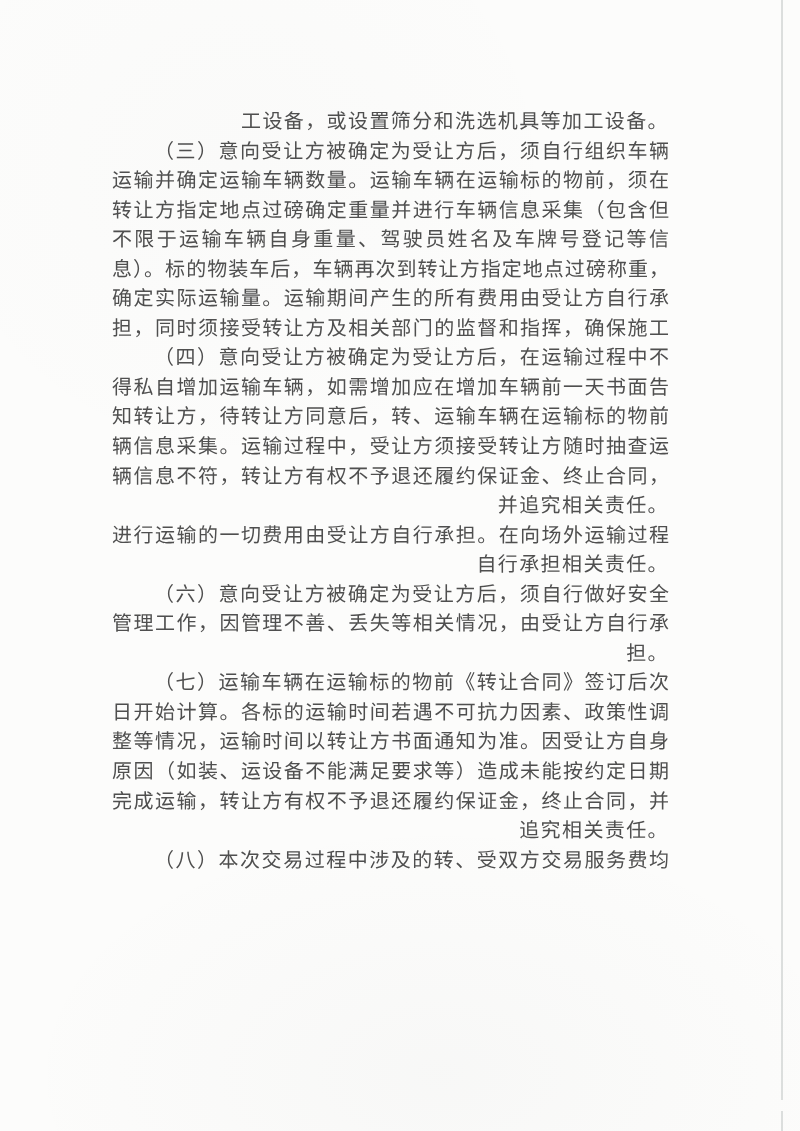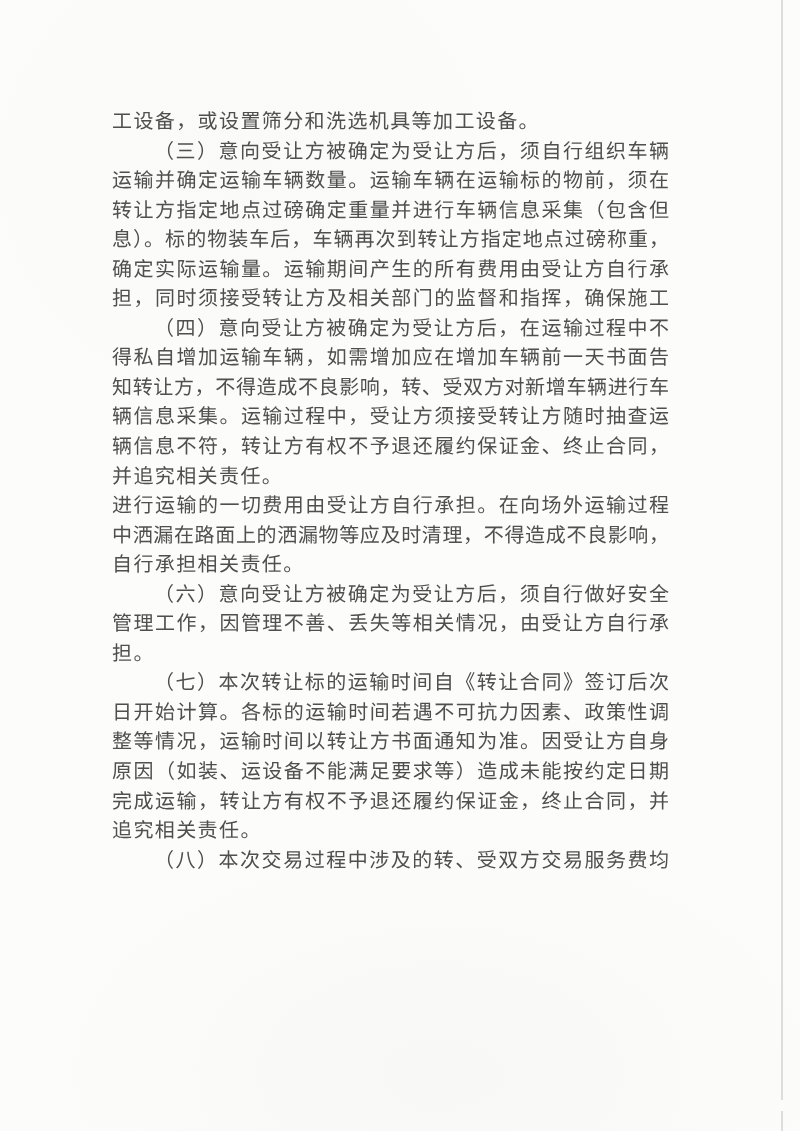--- a/index.html
+++ b/index.html
@@ -39,20 +39,21 @@
     color: #4f4f4f;
     font-size: 20px;
     font-weight: 400;
   }
   .line {
     height: 29.55px;
     line-height: 29.55px;
     letter-spacing: 1.4px;
     white-space: nowrap;
     overflow: visible;
+    text-align: right;
   }
   
   .line.fill {
     letter-spacing: 0;
     white-space: normal;
     text-align: justify;
     text-align-last: justify;
     text-justify: inter-character;
   }
   
@@ -63,36 +64,36 @@
 </head>
 <body>
 
 <div class="page">
   <div class="scan-edge-line"></div>
   <div class="text-block">
     <div class="line">工设备，或设置筛分和洗选机具等加工设备。</div>
     <div class="line fill indent">（三）意向受让方被确定为受让方后，须自行组织车辆</div>
     <div class="line fill">运输并确定运输车辆数量。运输车辆在运输标的物前，须在</div>
     <div class="line fill">转让方指定地点过磅确定重量并进行车辆信息采集（包含但</div>
+    <div class="line fill">不限于运输车辆自身重量、驾驶员姓名及车牌号登记等信</div>
     <div class="line fill">息）。标的物装车后，车辆再次到转让方指定地点过磅称重，</div>
     <div class="line fill">确定实际运输量。运输期间产生的所有费用由受让方自行承</div>
     <div class="line fill">担，同时须接受转让方及相关部门的监督和指挥，确保施工</div>
     <div class="line fill indent">（四）意向受让方被确定为受让方后，在运输过程中不</div>
     <div class="line fill">得私自增加运输车辆，如需增加应在增加车辆前一天书面告</div>
-    <div class="line fill">知转让方，不得造成不良影响，转、受双方对新增车辆进行车</div>
+    <div class="line fill">知转让方，待转让方同意后，转、运输车辆在运输标的物前</div>
     <div class="line fill">辆信息采集。运输过程中，受让方须接受转让方随时抽查运</div>
     <div class="line fill">辆信息不符，转让方有权不予退还履约保证金、终止合同，</div>
     <div class="line">并追究相关责任。</div>
     <div class="line fill">进行运输的一切费用由受让方自行承担。在向场外运输过程</div>
-    <div class="line fill">中洒漏在路面上的洒漏物等应及时清理，不得造成不良影响，</div>
     <div class="line">自行承担相关责任。</div>
     <div class="line fill indent">（六）意向受让方被确定为受让方后，须自行做好安全</div>
     <div class="line fill">管理工作，因管理不善、丢失等相关情况，由受让方自行承</div>
     <div class="line">担。</div>
-    <div class="line fill indent">（七）本次转让标的运输时间自《转让合同》签订后次</div>
+    <div class="line fill indent">（七）运输车辆在运输标的物前《转让合同》签订后次</div>
     <div class="line fill">日开始计算。各标的运输时间若遇不可抗力因素、政策性调</div>
     <div class="line fill">整等情况，运输时间以转让方书面通知为准。因受让方自身</div>
     <div class="line fill">原因（如装、运设备不能满足要求等）造成未能按约定日期</div>
     <div class="line fill">完成运输，转让方有权不予退还履约保证金，终止合同，并</div>
     <div class="line">追究相关责任。</div>
     <div class="line fill indent">（八）本次交易过程中涉及的转、受双方交易服务费均</div>
   </div>
 </div>
 
 </body></html>

